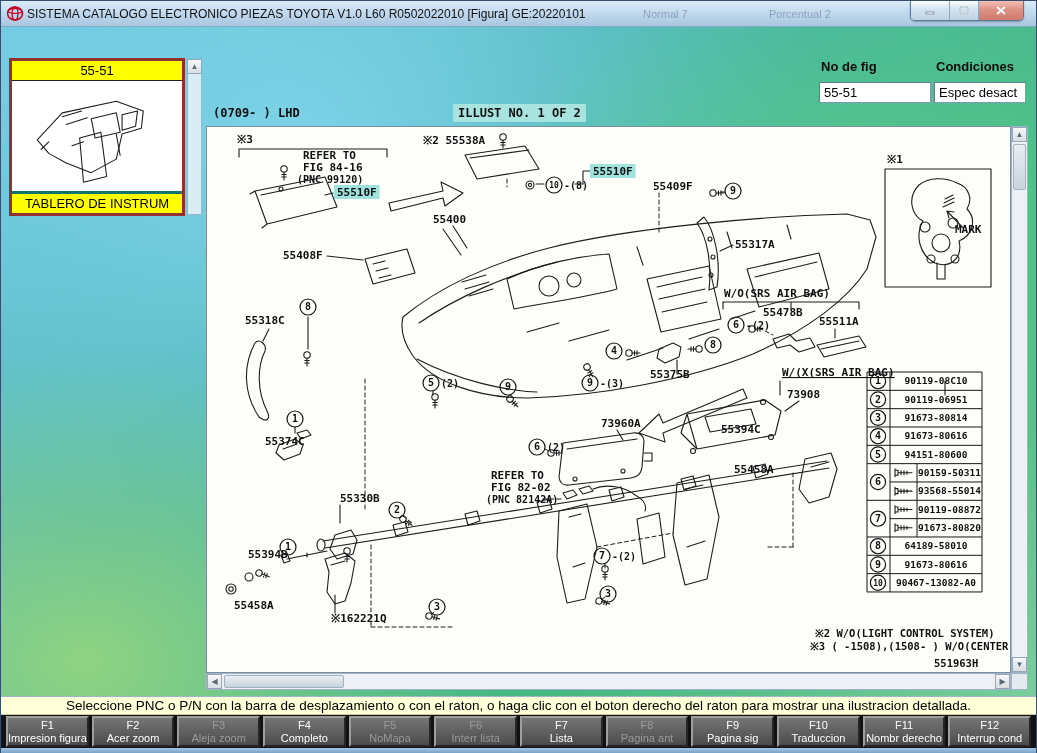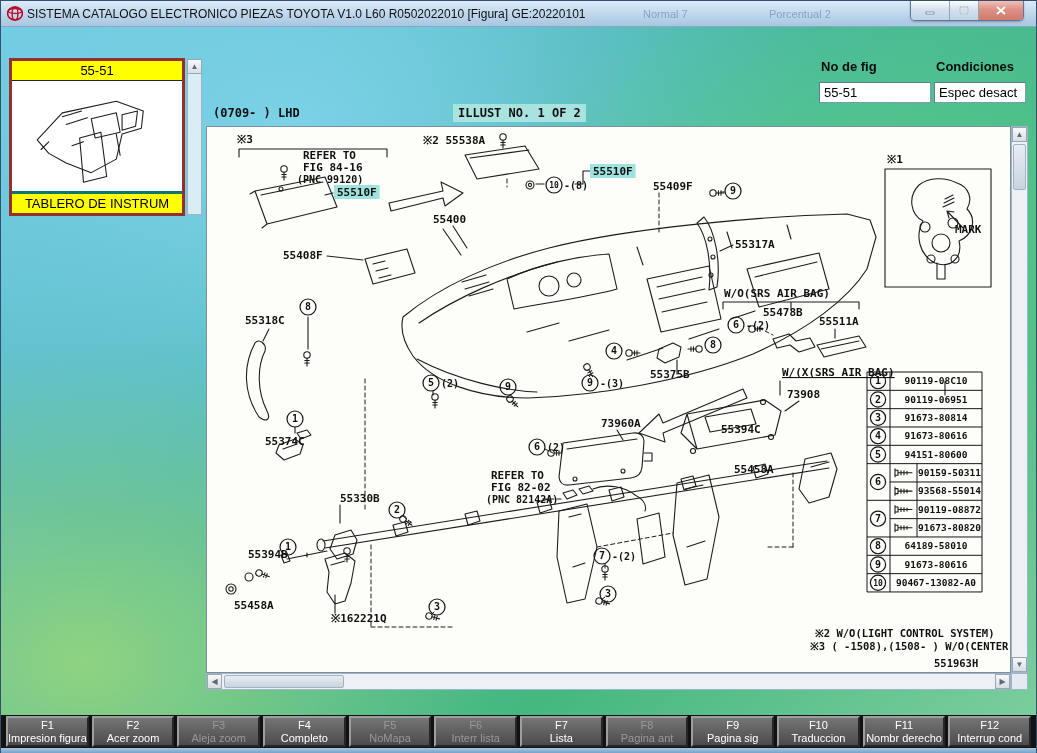--- a/index.html
+++ b/index.html
@@ -457,20 +457,21 @@
     <div class="sthumb" style="left:1px;top:17px;width:13px;height:46px;"></div>
     <div class="sbtn" style="left:0;bottom:0;">▼</div>
   </div>
   <div class="hscroll">
     <div class="sbtn" style="left:0;top:0;">◀</div>
     <div class="sthumb" style="left:17px;top:1px;width:120px;height:13px;"></div>
     <div class="sbtn" style="right:0;top:0;">▶</div>
   </div>
   <div class="corner"></div>
 
+  <div class="statusbar">Seleccione PNC o P/N con la barra de desplazamiento o con el raton, o haga clic con el boton derecho del raton para mostrar una ilustracion detallada.</div>
   <div class="fkeys" id="fkeys">
       <div class="fkey">
         <div>F1</div>
         <div>Impresion figuras</div>
       </div>
       <div class="fkey">
         <div>F2</div>
         <div>Acer zoom</div>
       </div>
       <div class="fkey disabled">

